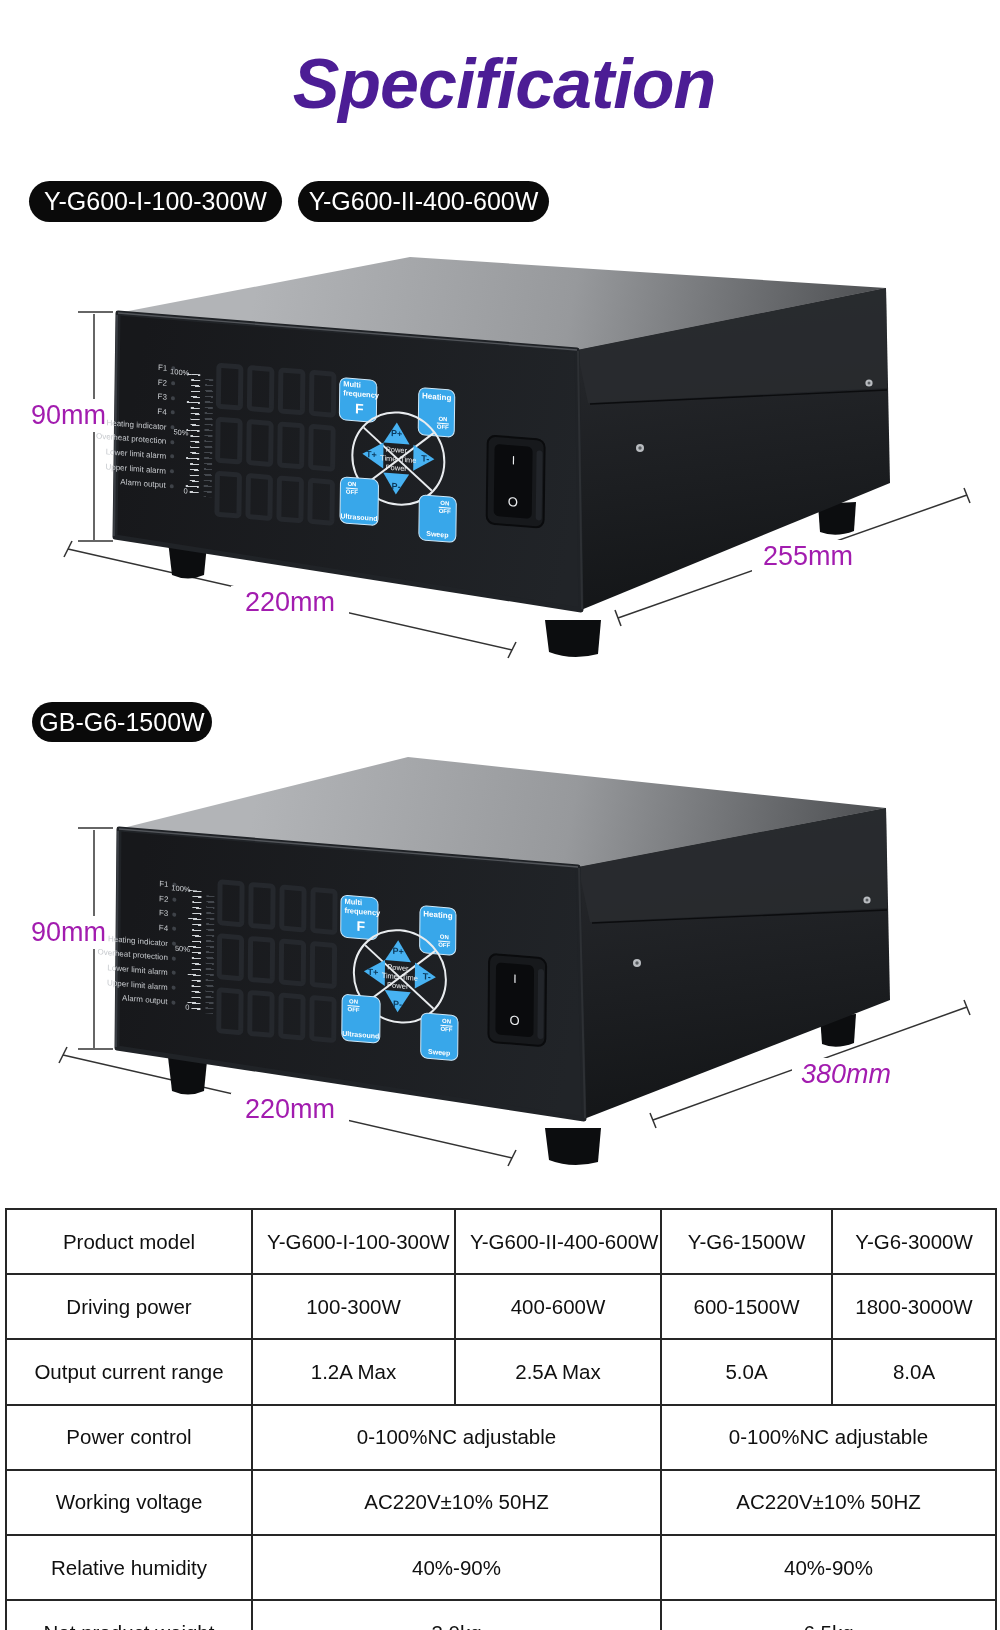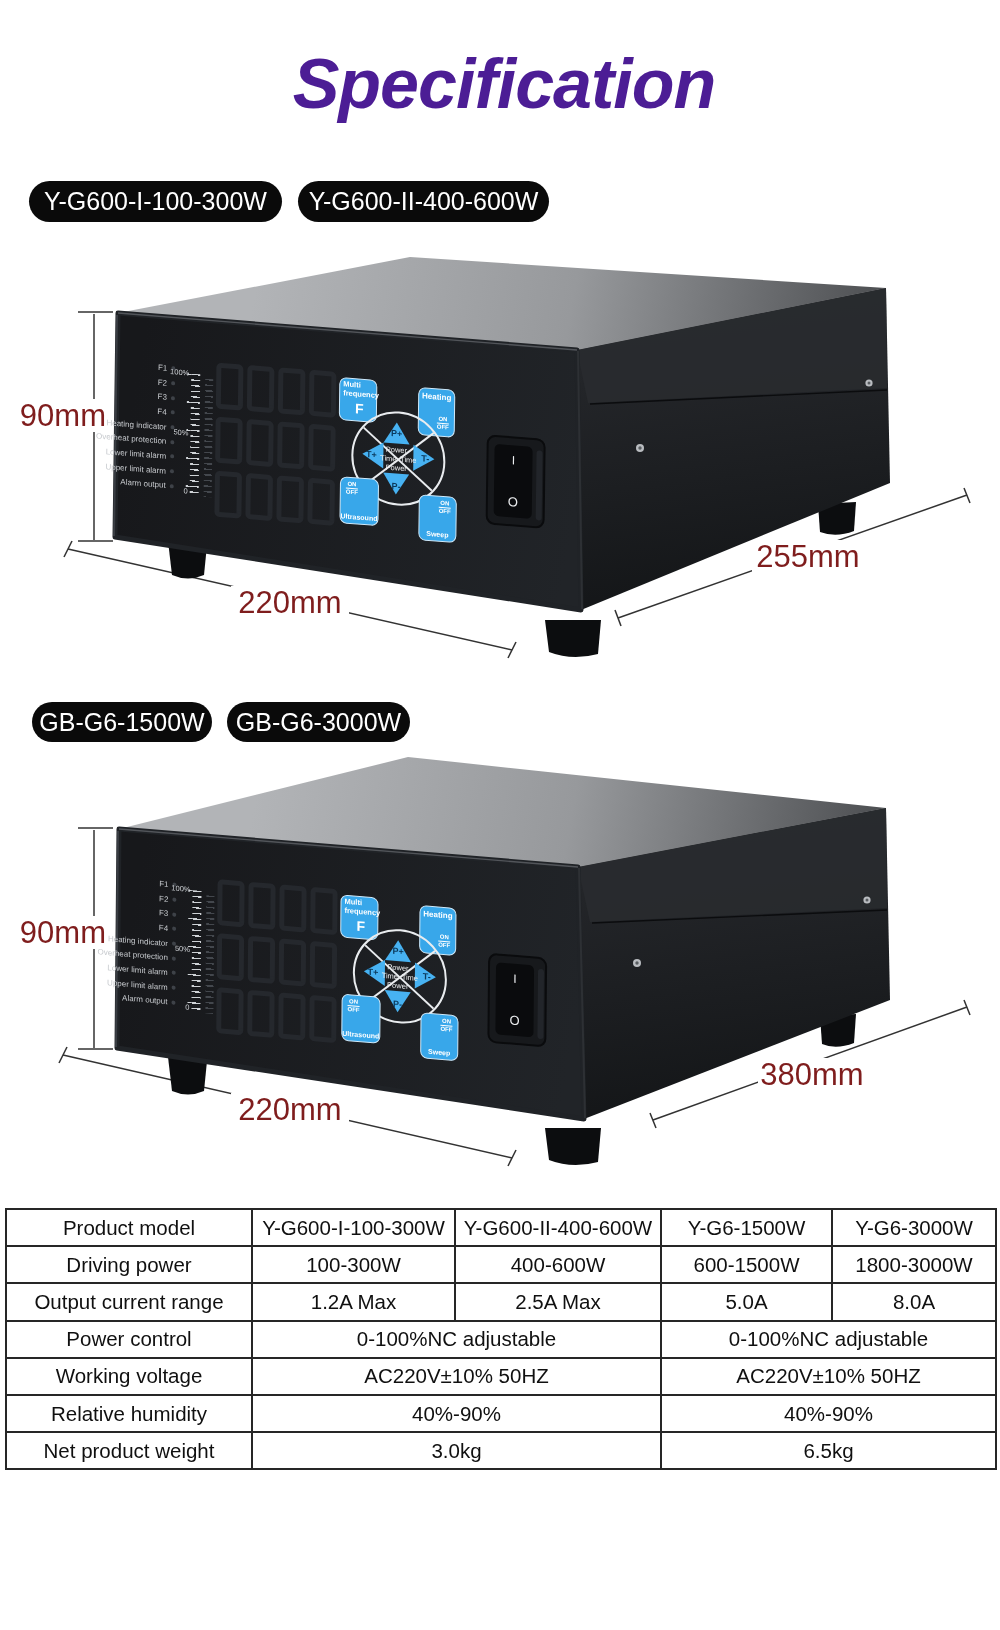--- a/index.html
+++ b/index.html
@@ -14,28 +14,28 @@
   .b1{left:29px;top:181px;width:253px;}
   .b2{left:298px;top:181px;width:251px;}
   .b3{left:32px;top:702px;width:180px;height:40px;line-height:40px;border-radius:20px;}
   .b4{left:227px;top:702px;width:183px;height:40px;line-height:40px;border-radius:20px;}
 
   
   .device{position:absolute;left:0;width:1000px;height:440px;}
   #device1{top:230px;}
   #device2{top:740px;}
   .device svg{position:absolute;left:0;top:0;}
-  .dim{position:absolute;font-size:31px;color:#7f1d1d;background:#fff;line-height:33px;
+  .dim{position:absolute;font-size:27px;color:#a21caf;background:#fff;line-height:33px;
        text-align:center;white-space:nowrap;}
   #device1 .dim-h{left:14px;top:169px;width:92px;text-align:right;}
   #device1 .dim-w{left:231px;top:356px;width:118px;}
   #device1 .dim-d{left:752px;top:310px;width:112px;text-align:center;}
   #device2 .dim-h{left:14px;top:176px;width:92px;text-align:right;}
   #device2 .dim-w{left:231px;top:353px;width:118px;}
-  #device2 .dim-d{left:758px;top:318px;width:108px;}
+  #device2 .dim-d{left:792px;top:318px;width:108px;font-style:italic;}
 
   
   .panel{position:absolute;left:0;top:0;width:457px;height:224px;transform-origin:0 0;}
   #device1 .panel{transform:matrix(1,0.0766,-0.0134,1,118,83);}
   #device2 .panel{transform:matrix(1,0.0828,-0.0091,1,119,89);}
 
   .inds{position:absolute;left:0;top:44px;width:58px;}
   .ind-row{height:14.7px;display:flex;justify-content:flex-end;align-items:center;gap:4px;}
   .ind-label{color:#c6c9cd;font-size:8px;white-space:nowrap;}
   .led{width:4px;height:4px;border-radius:50%;background:#3e4248;flex:none;}
@@ -99,35 +99,34 @@
           background:#22252a;border-radius:3px;}
   .rocker-in{position:absolute;left:8px;top:9px;width:38px;height:72px;background:#0a0b0d;
           border-radius:5px;display:flex;flex-direction:column;justify-content:space-between;
           align-items:center;padding:9px 0;box-sizing:border-box;color:#eceef0;}
   .rock-i{font-size:12px;line-height:12px;} .rock-o{font-size:13px;line-height:13px;}
 
   
   .spec{position:absolute;left:5px;top:1208px;width:990px;border-collapse:collapse;
         table-layout:fixed;}
   .spec td{border:2px solid #262626;text-align:center;vertical-align:middle;font-size:20.5px;
-        color:#101010;height:35.2px;padding:0;white-space:nowrap;overflow:hidden;}
+        color:#101010;height:35.2px;padding:14px;white-space:nowrap;overflow:hidden;}
 
   svg .dimline{stroke:#333;stroke-width:1.5;fill:none;}
 </style>
 </head>
 <body>
 
 <div class="page">
 
   <h1 class="title">Specification</h1>
 
   <div class="badge b1">Y-G600-I-100-300W</div>
   <div class="badge b2">Y-G600-II-400-600W</div>
   <div class="badge b3">GB-G6-1500W</div>
-  <div class="badge b4">GB-G6-3000W</div>
 
   <div class="device" id="device1">
     <svg width="1000" height="440" viewBox="0 0 1000 440">
       <defs>
         <linearGradient id="gTop" gradientUnits="userSpaceOnUse" x1="260" y1="30" x2="880" y2="140">
           <stop offset="0" stop-color="#b2b4b7"></stop>
             <stop offset="0.5" stop-color="#97999c"></stop>
           <stop offset="1" stop-color="#4b4d50"></stop>
         </linearGradient>
         <linearGradient id="gSide" gradientUnits="userSpaceOnUse" x1="700" y1="80" x2="740" y2="380">

